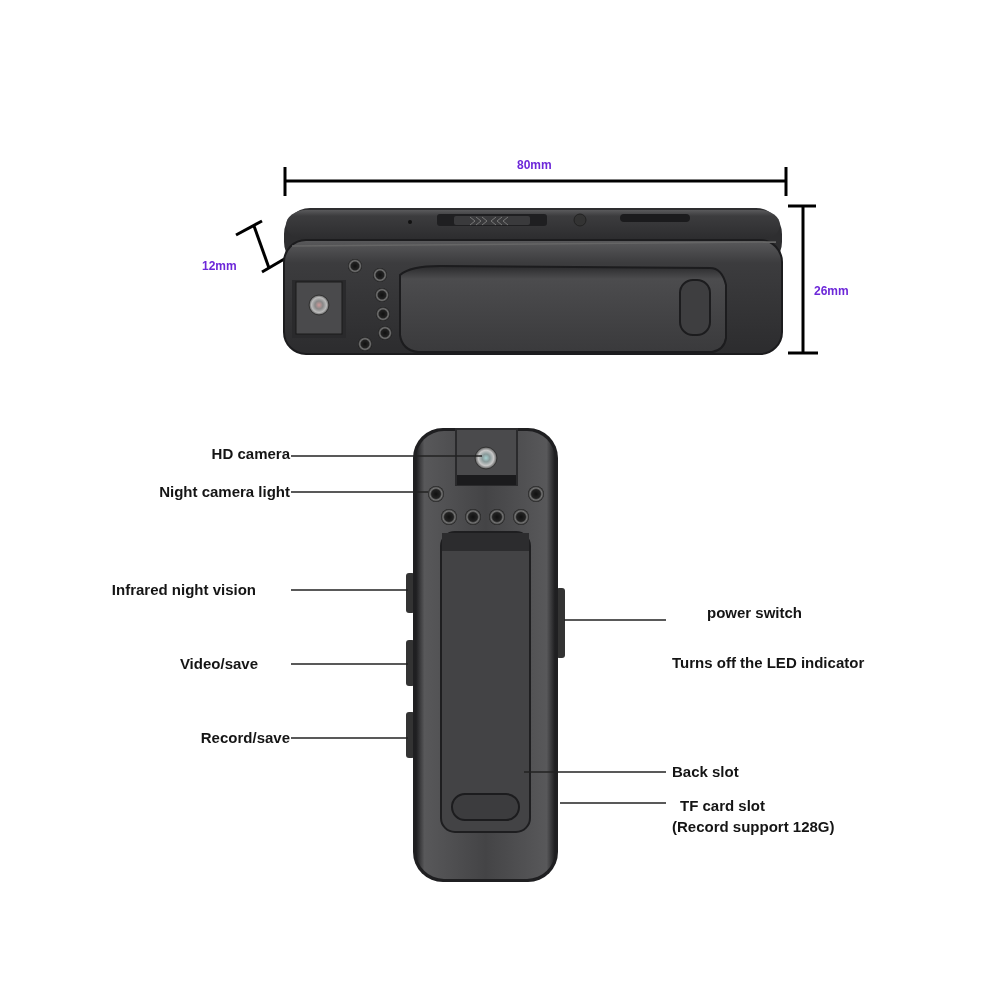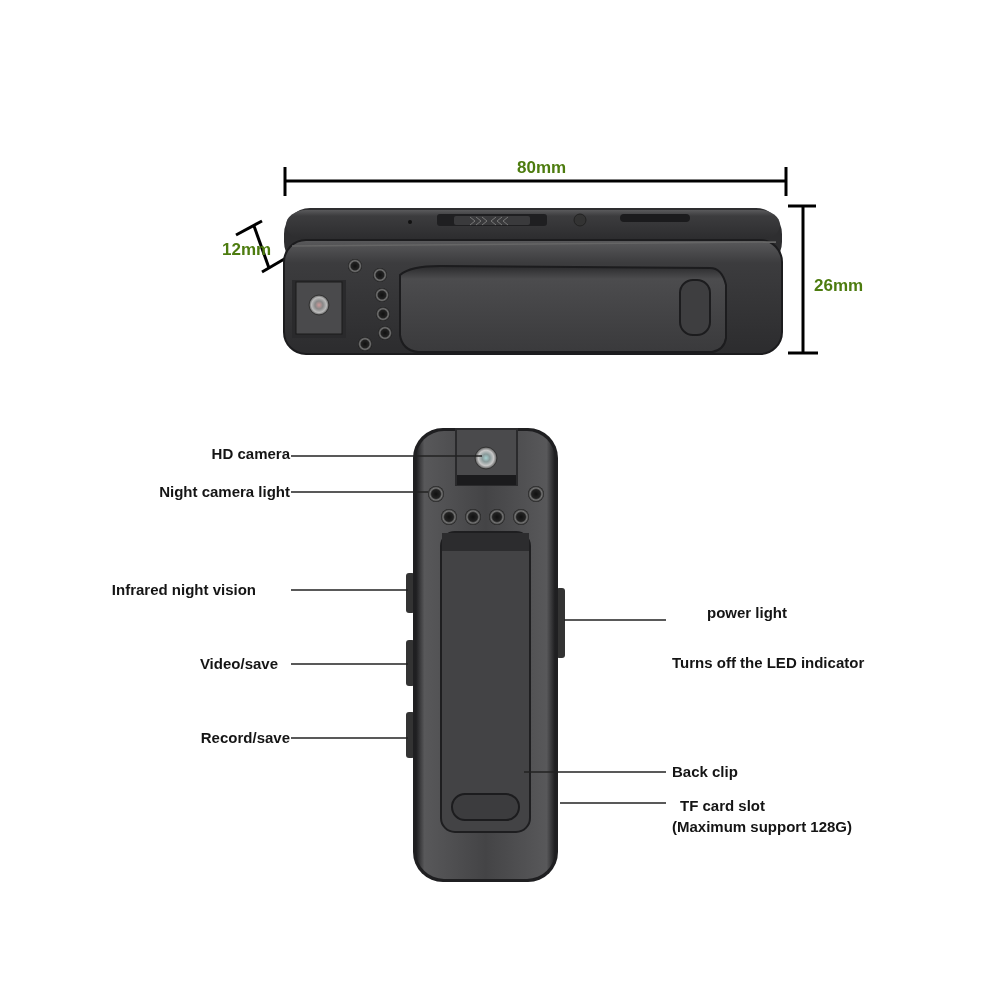--- a/index.html
+++ b/index.html
@@ -1,21 +1,21 @@
 <!DOCTYPE html>
 <html><head>
 <meta charset="utf-8">
 <style>
   html, body { margin:0; padding:0; background:#ffffff; }
   body { width:1000px; height:1000px; position:relative; overflow:hidden;
          font-family:"Liberation Sans", sans-serif; color:#111; }
   .lbl { position:absolute; font-weight:bold; font-size:15px; white-space:nowrap; color:#151515; line-height:18px; }
   .right { text-align:right; }
   svg { position:absolute; left:0; top:0; }
-  .dim { position:absolute; font-weight:bold; font-size:17px; color:#4d7c0f; }
+  .dim { position:absolute; font-weight:bold; font-size:12px; color:#6d28d9; }
 </style>
 </head>
 <body>
 
 <svg width="1000" height="1000" viewBox="0 0 1000 1000">
   <defs>
     <linearGradient id="bodyH" x1="0" y1="0" x2="0" y2="1">
       <stop offset="0" stop-color="#5a5a5c"></stop>
       <stop offset="0.2" stop-color="#3c3c3e"></stop>
       <stop offset="1" stop-color="#2c2c2e"></stop>
@@ -137,26 +137,26 @@
     <line x1="291" y1="590" x2="408" y2="590"></line>
     <line x1="291" y1="664" x2="408" y2="664"></line>
     <line x1="291" y1="738" x2="408" y2="738"></line>
     <line x1="564" y1="620" x2="666" y2="620"></line>
     <line x1="524" y1="772" x2="666" y2="772"></line>
     <line x1="560" y1="803" x2="666" y2="803"></line>
   </g>
 </svg>
 
 <div class="dim" style="left:517px;top:158px;">80mm</div>
-<div class="dim" style="left:814px;top:276px;">26mm</div>
-<div class="dim" style="left:202px;top:240px;margin-left:20px;">12mm</div>
+<div class="dim" style="left:814px;top:284px;">26mm</div>
+<div class="dim" style="left:202px;top:259px;">12mm</div>
 
 <div class="lbl right" style="right:710px;top:445px;padding-left:28px;">HD camera</div>
 <div class="lbl right" style="right:710px;top:483px;">Night camera light</div>
 <div class="lbl right" style="right:744px;top:581px;">Infrared night vision</div>
-<div class="lbl right" style="right:722px;top:655px;">Video/save</div>
+<div class="lbl right" style="right:742px;top:655px;">Video/save</div>
 <div class="lbl right" style="right:710px;top:729px;text-align:center;">Record/save</div>
 
-<div class="lbl" style="left:707px;top:604px;">power light</div>
+<div class="lbl" style="left:707px;top:604px;">power switch</div>
 <div class="lbl" style="left:672px;top:626px;margin-top:28px;">Turns off the LED indicator</div>
-<div class="lbl" style="left:672px;top:763px;">Back clip</div>
+<div class="lbl" style="left:672px;top:763px;">Back slot</div>
 <div class="lbl" style="left:680px;top:797px;">TF card slot</div>
-<div class="lbl" style="left:672px;top:818px;">(Maximum support 128G)</div>
+<div class="lbl" style="left:672px;top:818px;">(Record support 128G)</div>
 
 </body></html>

